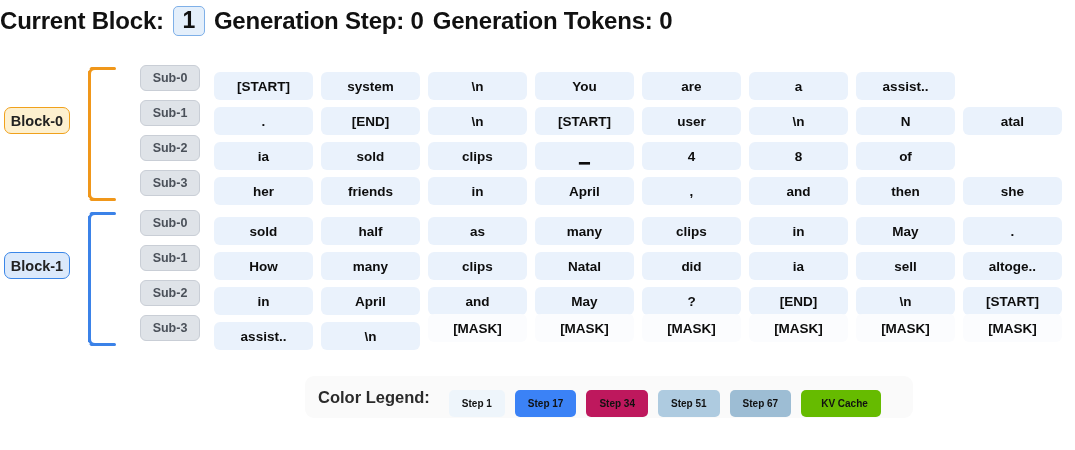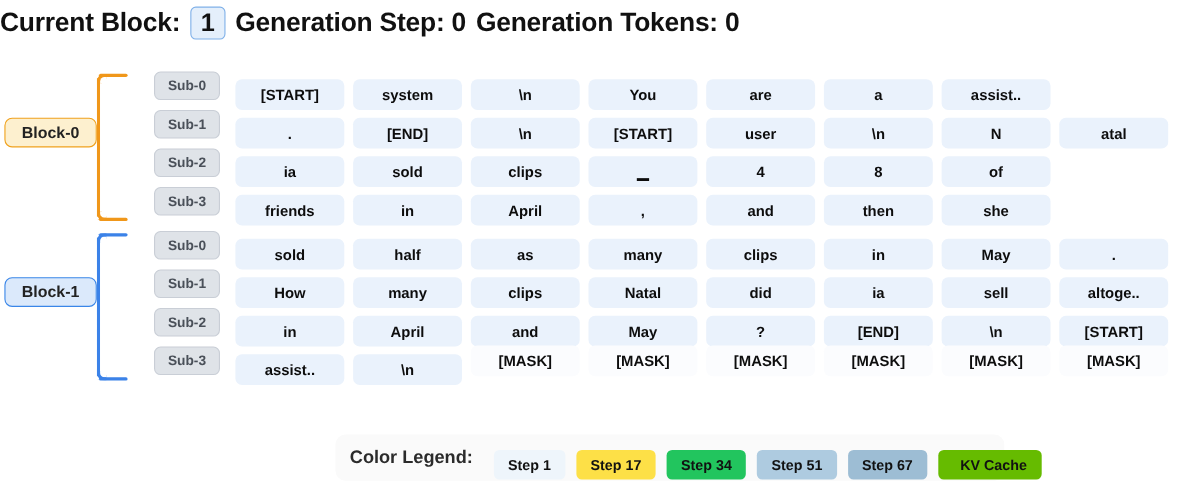--- a/index.html
+++ b/index.html
@@ -61,21 +61,21 @@
     width: 1075px;
   }
   .block-group.b0 { top: 0px;   height: 143px; }
   .block-group.b1 { top: 145px; height: 143px; }
 
   
   .block-label {
     position: absolute;
     left: 4px;
     top: 45px;
-    width: 84px;
+    width: 66px;
     height: 27px;
     display: flex;
     align-items: center;
     justify-content: center;
     border-radius: 7px;
     font-size: 14.5px;
     font-weight: bold;
     color: #222222;
     box-sizing: border-box;
   }
@@ -166,21 +166,21 @@
     overflow: hidden;
     white-space: nowrap;
   }
   .token.tok    { background: #eaf2fc; margin-top: 16px; }
   .token.mask   { background: #fbfcfe; }
 
   
   .legend {
     position: absolute;
     left: 305px;
-    top: 395px;
+    top: 376px;
     width: 608px;
     height: 42px;
     background: #fafafa;
     border-radius: 9px;
     display: flex;
     align-items: center;
     box-sizing: border-box;
     padding: 0 12px 0 13px;
     gap: 10px;
   }
@@ -191,21 +191,21 @@
     margin-right: 9px;
     white-space: nowrap;
   }
   .legend-chip {
     height: 27px;
     border-radius: 5px;
     display: flex;
     align-items: center;
     justify-content: center;
     padding: 0 13px;
-    font-size: 13px;
+    font-size: 10px;
     font-weight: bold;
     color: #111111;
     white-space: nowrap;
     box-sizing: border-box;
     margin-top: 12px;
   }
 </style>
 </head>
 <body>
 
@@ -257,20 +257,21 @@
       <div class="token tok">sold</div>
       <div class="token tok">clips</div>
       <div class="token tok">▁</div>
       <div class="token tok">4</div>
       <div class="token tok">8</div>
       <div class="token tok">of</div>
     </div>
 
     <div class="sub-row" style="top:105px">
       <div class="sub-pill">Sub-3</div>
+      <div class="token tok">her</div>
       <div class="token tok">friends</div>
       <div class="token tok">in</div>
       <div class="token tok">April</div>
       <div class="token tok">,</div>
       <div class="token tok">and</div>
       <div class="token tok">then</div>
       <div class="token tok">she</div>
     </div>
   </div>
 
@@ -330,18 +331,18 @@
       <div class="token mask">[MASK]</div>
       <div class="token mask">[MASK]</div>
       <div class="token mask">[MASK]</div>
     </div>
   </div>
 </div>
 
 <div class="legend">
   <span class="legend-title">Color Legend:</span>
   <span class="legend-chip" style="background: rgb(238, 245, 251);">Step 1</span>
-  <span class="legend-chip" style="background: #fde047;">Step 17</span>
-  <span class="legend-chip" style="background: #22c55e;">Step 34</span>
+  <span class="legend-chip" style="background: #3b82f6;">Step 17</span>
+  <span class="legend-chip" style="background: #be185d;">Step 34</span>
   <span class="legend-chip" style="background: rgb(174, 203, 224);">Step 51</span>
   <span class="legend-chip" style="background: rgb(157, 189, 212);">Step 67</span>
   <span class="legend-chip" style="background: rgb(102, 187, 0); padding-left: 20px;">KV Cache</span>
 </div>
 
 </body></html>

